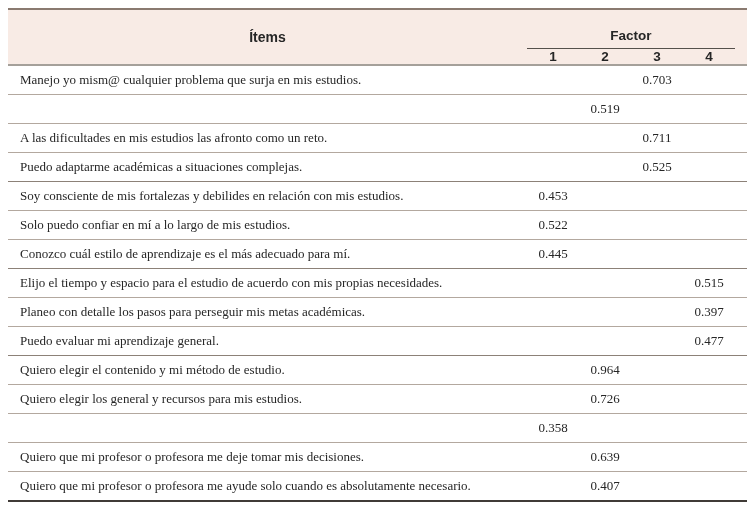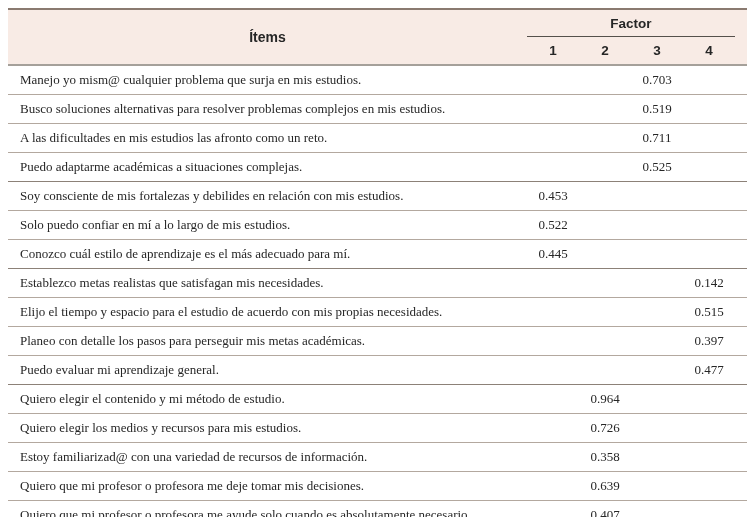--- a/index.html
+++ b/index.html
@@ -50,20 +50,21 @@
     flex-direction: column;
     padding-right: 12px;
   }
   .factor-label {
     height: 26px;
     display: flex;
     align-items: center;
     justify-content: center;
     border-bottom: 1.5px solid var(--factor-rule);
     font-size: 13.5px;
+    margin-top: 12px;
   }
   .factor-cols {
     flex: 1;
     display: grid;
     grid-template-columns: repeat(4, 52px);
     align-items: center;
     text-align: center;
     font-size: 13.5px;
   }
   .tbody { width: 100%; }
@@ -111,21 +112,20 @@
   </div>
   <div class="tbody" id="tbody">
       <div class="row">
         <div class="cell item">Manejo yo mism@ cualquier problema que surja en mis estudios.</div>
         <div class="cell val"></div>
         <div class="cell val"></div>
         <div class="cell val">0.703</div>
         <div class="cell val"></div>
       </div>
       <div class="row">
-        <div class="cell item">Busco soluciones alternativas para resolver problemas complejos en mis estudios.</div>
         <div class="cell val"></div>
         <div class="cell val"></div>
         <div class="cell val">0.519</div>
         <div class="cell val"></div>
       </div>
       <div class="row">
         <div class="cell item">A las dificultades en mis estudios las afronto como un reto.</div>
         <div class="cell val"></div>
         <div class="cell val"></div>
         <div class="cell val">0.711</div>
@@ -153,27 +153,20 @@
         <div class="cell val"></div>
       </div>
       <div class="row group-end">
         <div class="cell item">Conozco cuál estilo de aprendizaje es el más adecuado para mí.</div>
         <div class="cell val">0.445</div>
         <div class="cell val"></div>
         <div class="cell val"></div>
         <div class="cell val"></div>
       </div>
       <div class="row">
-        <div class="cell item">Establezco metas realistas que satisfagan mis necesidades.</div>
-        <div class="cell val"></div>
-        <div class="cell val"></div>
-        <div class="cell val"></div>
-        <div class="cell val">0.142</div>
-      </div>
-      <div class="row">
         <div class="cell item">Elijo el tiempo y espacio para el estudio de acuerdo con mis propias necesidades.</div>
         <div class="cell val"></div>
         <div class="cell val"></div>
         <div class="cell val"></div>
         <div class="cell val">0.515</div>
       </div>
       <div class="row">
         <div class="cell item">Planeo con detalle los pasos para perseguir mis metas académicas.</div>
         <div class="cell val"></div>
         <div class="cell val"></div>
@@ -188,28 +181,27 @@
         <div class="cell val">0.477</div>
       </div>
       <div class="row">
         <div class="cell item">Quiero elegir el contenido y mi método de estudio.</div>
         <div class="cell val"></div>
         <div class="cell val">0.964</div>
         <div class="cell val"></div>
         <div class="cell val"></div>
       </div>
       <div class="row">
-        <div class="cell item">Quiero elegir los medios y recursos para mis estudios.</div>
+        <div class="cell item">Quiero elegir los general y recursos para mis estudios.</div>
         <div class="cell val"></div>
         <div class="cell val">0.726</div>
         <div class="cell val"></div>
         <div class="cell val"></div>
       </div>
       <div class="row">
-        <div class="cell item">Estoy familiarizad@ con una variedad de recursos de información.</div>
         <div class="cell val"></div>
         <div class="cell val">0.358</div>
         <div class="cell val"></div>
         <div class="cell val"></div>
       </div>
       <div class="row">
         <div class="cell item">Quiero que mi profesor o profesora me deje tomar mis decisiones.</div>
         <div class="cell val"></div>
         <div class="cell val">0.639</div>
         <div class="cell val"></div>

